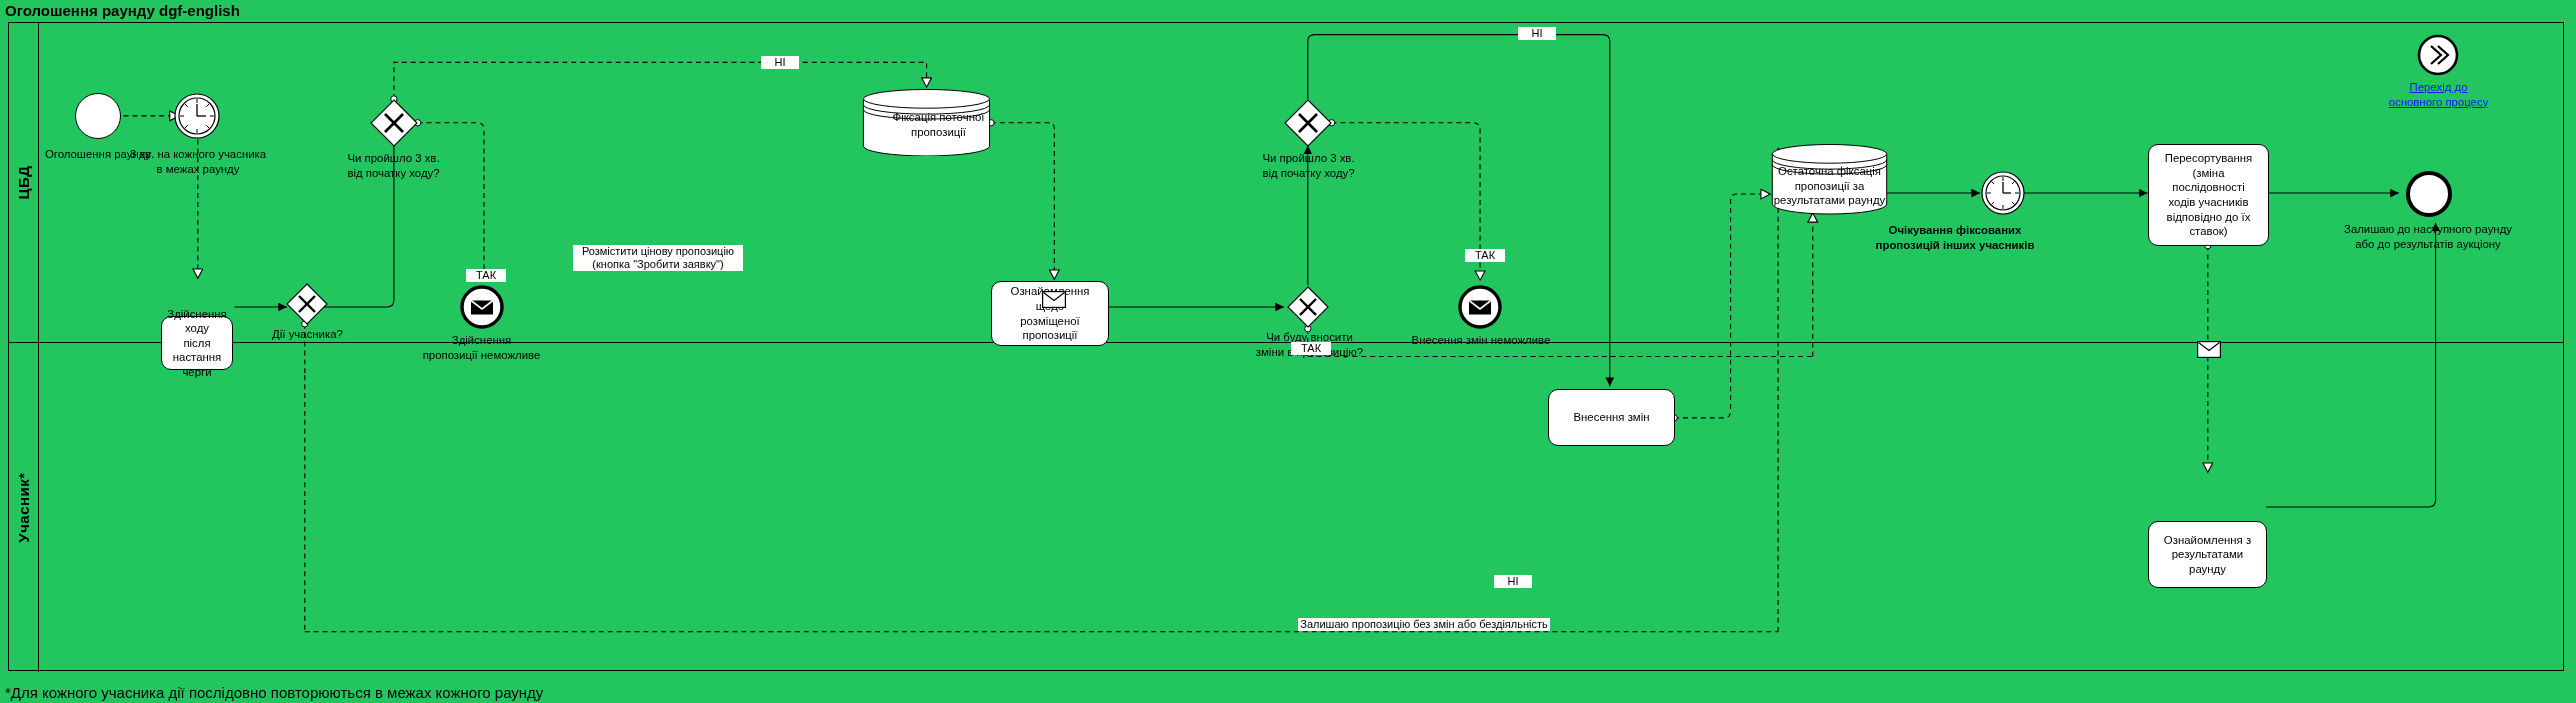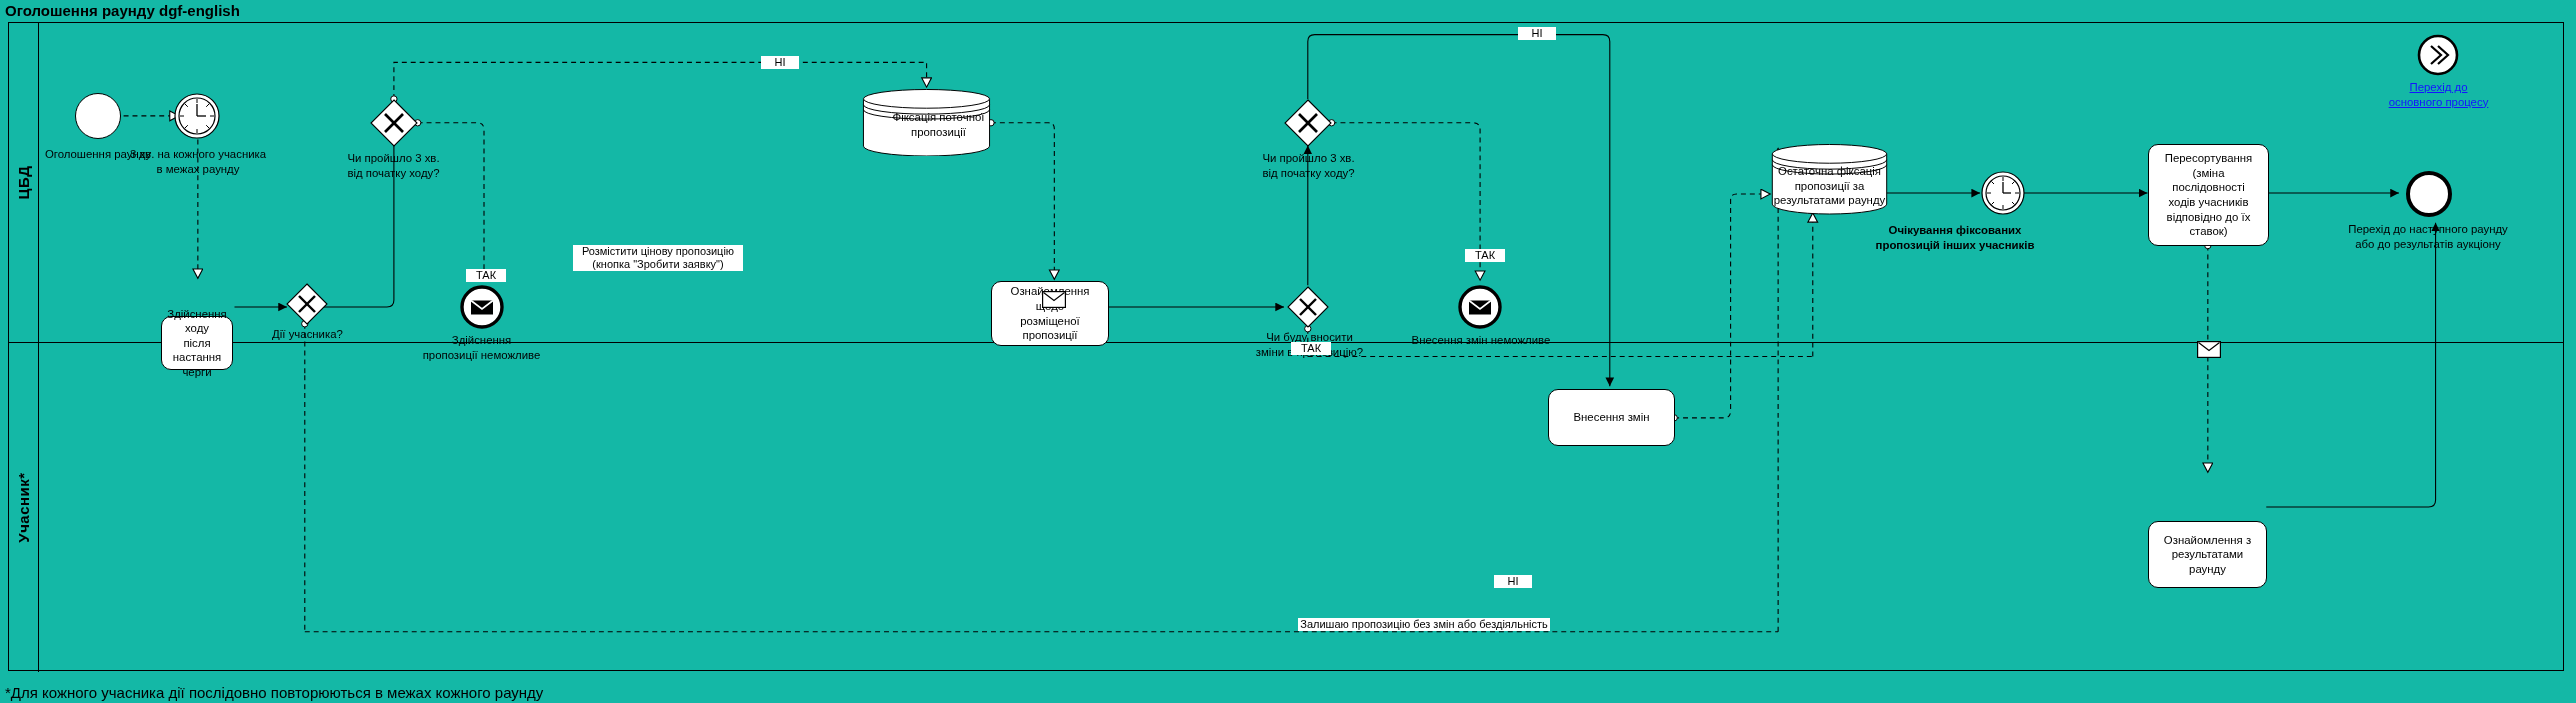--- a/index.html
+++ b/index.html
@@ -1,17 +1,17 @@
 <!DOCTYPE html>
 <html><head>
 <meta charset="utf-8">
 <style>
   html,body{margin:0;padding:0;background:#ffffff;}
   body{font-family:"Liberation Sans", sans-serif;color:#000;}
-  #canvas{position:relative;width:2576px;height:703px;overflow:hidden;background:#14b8a6;}
+  #canvas{position:relative;width:2576px;height:703px;overflow:hidden;background:#22c55e;}
   #title{position:absolute;left:5px;top:2px;font-size:15px;font-weight:bold;letter-spacing:0px;}
   #footnote{position:absolute;left:5px;top:684px;font-size:15px;color:#000;}
   #pool{position:absolute;left:8px;top:22px;width:2556px;height:649px;border:1.5px solid #000;box-sizing:border-box;}
   .lane-label{position:absolute;width:30px;top:0;bottom:0;border-right:1.5px solid #000;box-sizing:border-box;display:flex;align-items:center;justify-content:center;}
   .lane-label span{transform:rotate(-90deg);white-space:nowrap;font-size:15px;font-weight:bold;letter-spacing:0.5px;}
   .lane{position:absolute;left:0;right:0;box-sizing:border-box;}
   #lane-top{top:0;height:320px;border-bottom:1.5px solid #000;}
   #lane-bottom{top:320px;height:329px;}
   svg.flow{position:absolute;left:0;top:0;width:2576px;height:703px;pointer-events:none;}
   .node{position:absolute;box-sizing:border-box;}
@@ -251,21 +251,21 @@
   <div class="lbl" style="left: 1870px; top: 223px; width: 170px; white-space: pre-line; font-weight: bold;">Очікування фіксованих
 пропозицій інших учасників</div>
 
   <div class="node task" style="left: 2148px; top: 144px; width: 121px; height: 102px; white-space: pre-line;">Пересортування
 (зміна послідовності
 ходів учасників
 відповідно до їх
 ставок)</div>
 
   <div class="node evt evt-end" style="left:2406px;top:171px;width:46px;height:46px;"></div>
-  <div class="lbl" style="left: 2326px; top: 222px; width: 204px; white-space: pre-line;">Перехід до наступного раунду
+  <div class="lbl" style="left: 2326px; top: 222px; width: 204px; white-space: pre-line;">Залишаю до наступного раунду
 або до результатів аукціону</div>
 
   <div class="node" style="left:2417px;top:34px;width:42px;height:42px;">
     <svg width="42" height="42" viewBox="0 0 42 42">
       <circle cx="21" cy="21" r="19" fill="#fff" stroke="#000" stroke-width="2.6"></circle>
       <path d="M14,12 L24,21 L14,30" fill="none" stroke="#000" stroke-width="2.2"></path>
       <path d="M21,12 L31,21 L21,30" fill="none" stroke="#000" stroke-width="2.2"></path>
     </svg>
   </div>
   <div class="link-lbl" style="left: 2369px; top: 80px; width: 139px; white-space: pre-line;">Перехід до

